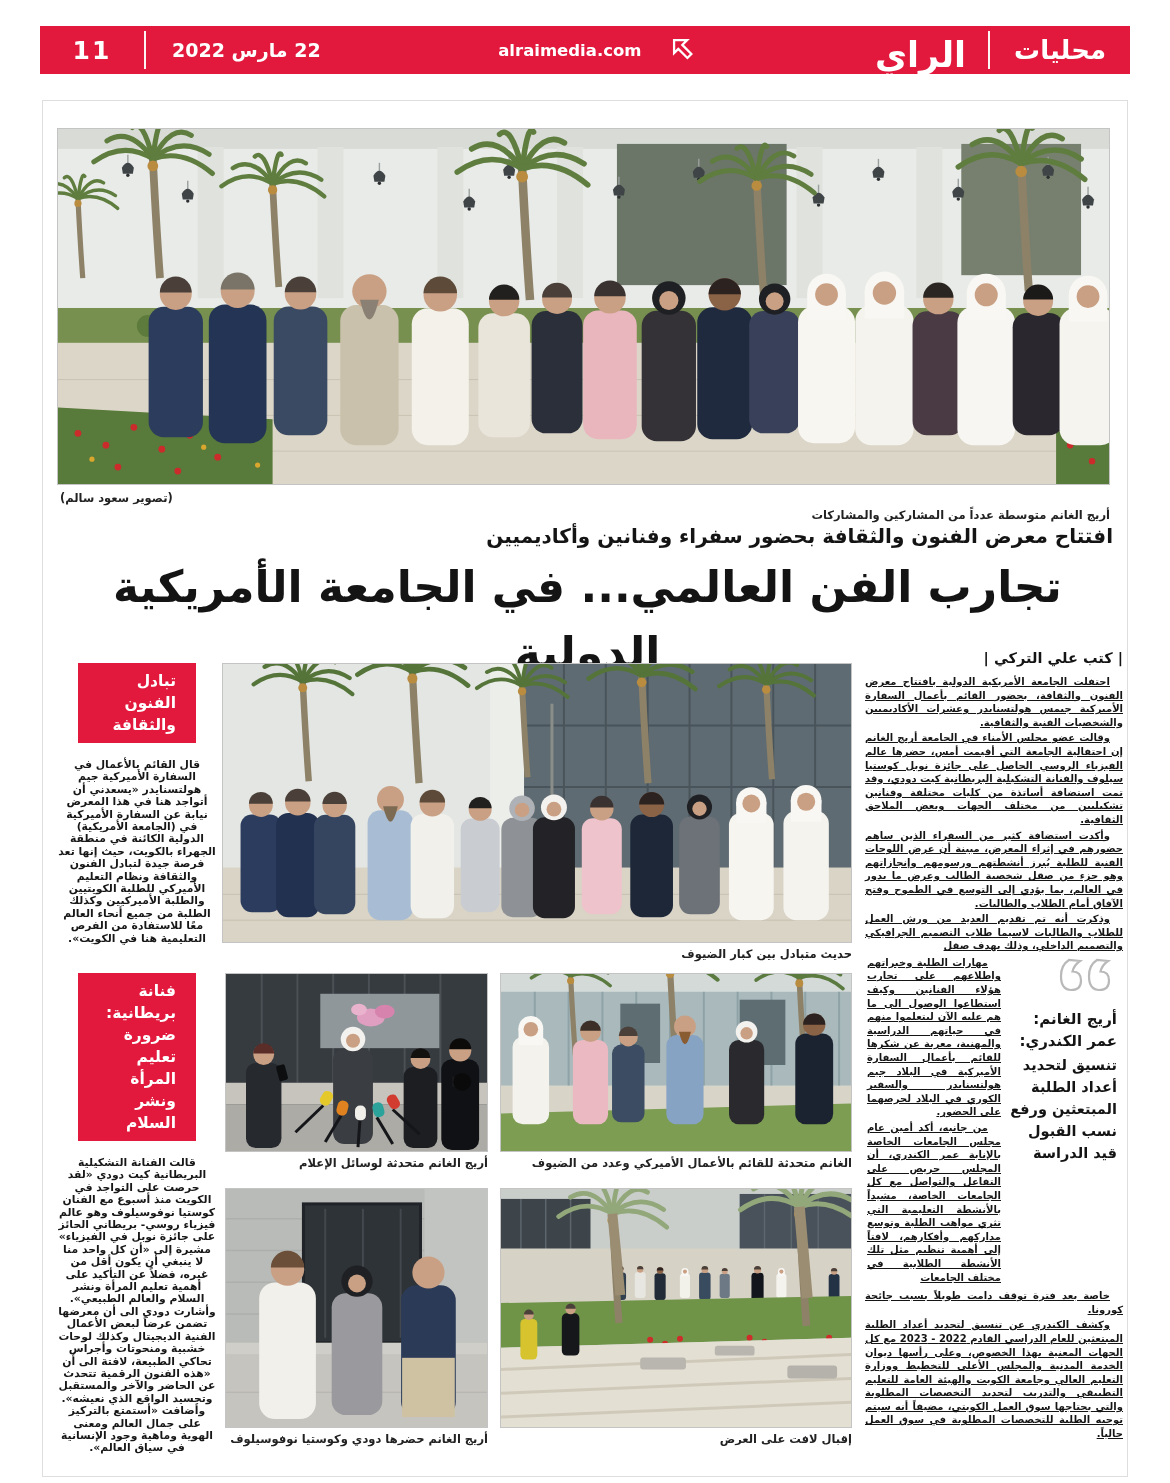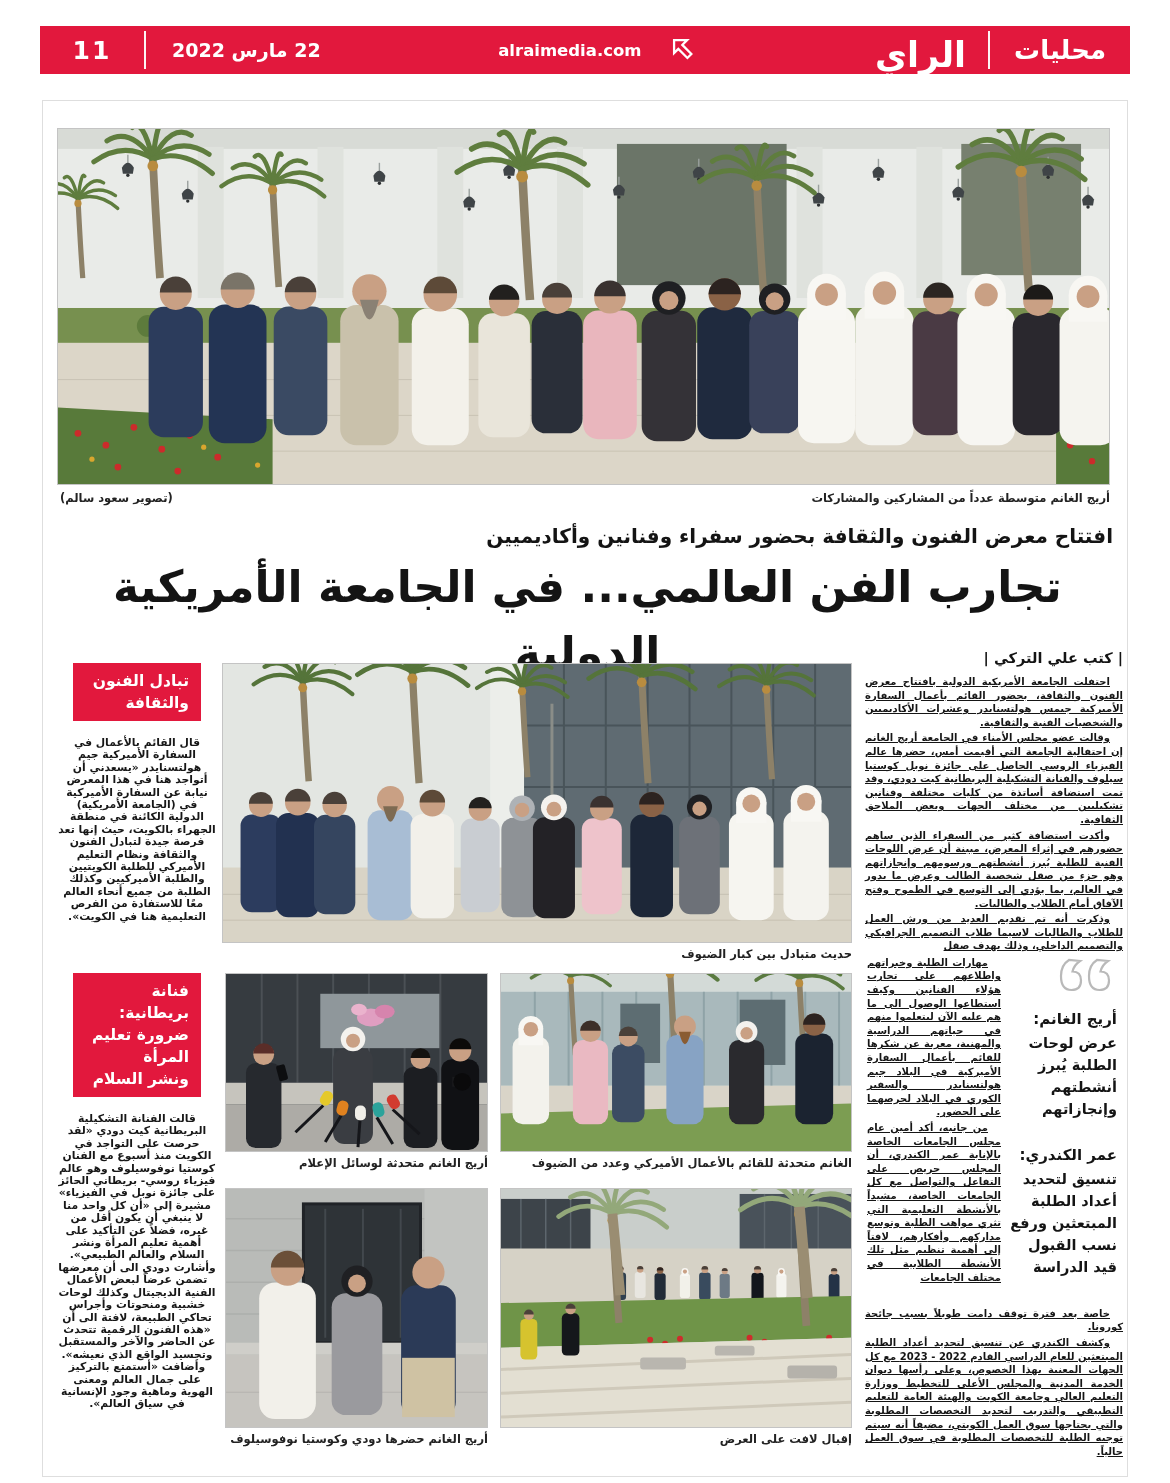--- a/index.html
+++ b/index.html
@@ -24,21 +24,21 @@
 
   
   .frame{top:100px;left:42px;width:1086px;height:1377px;border:1.5px solid #dedede;pointer-events:none;}
 
   
   .ph{border:1px solid #c4c4c4;background:#e8eae7;overflow:hidden;}
   .ph svg{display:block;width:100%;height:100%;}
   .cap{font-size:11.5px;font-weight:bold;color:#222;white-space:nowrap;}
 
   .lead-photo{top:128px;left:57px;width:1053px;height:357px;}
-  .cap-lead{top:491px;right:60px;}
+  .cap-lead{top:508px;right:60px;}
   .cap-credit{top:491px;left:60px;}
 
   .mid-photo{top:663px;left:222px;width:630px;height:280px;}
   .cap-mid{top:947px;right:318px;}
   .r2l{top:973px;left:225px;width:263px;height:179px;}
   .r2r{top:973px;left:500px;width:352px;height:179px;}
   .cap-r2l{top:1156px;right:682px;}
   .cap-r2r{top:1156px;right:318px;}
   .r3l{top:1188px;left:225px;width:263px;height:240px;}
   .r3r{top:1188px;left:500px;width:352px;height:240px;}
@@ -58,22 +58,22 @@
   .pull{width:122px;flex:0 0 122px;padding-right:6px;}
   .narrowtext{flex:1;min-width:0;padding-left:2px;}
   .q-icon{display:block;margin:2px 0 12px auto;}
   .q-name{font-size:15px;font-weight:bold;text-align:right;margin:0 0 4px;}
   .q-text{font-size:14.5px;font-weight:bold;line-height:22px;text-align:right;margin:0 0 26px;}
 
   
   .sidebar{width:158px;left:58px;}
   .sb1{top:663px;}
   .sb2{top:973px;}
-  .red-box{width:128px;margin:0 auto;background:var(--red);color:#fff;font-size:15.5px;
-    font-weight:bold;line-height:22px;padding:7px 12px;white-space:pre-line;text-align:right;}
+  .red-box{width:118px;margin:0 auto;background:var(--red);color:#fff;font-size:15.5px;
+    font-weight:bold;line-height:22px;padding:7px 20px;white-space:pre-line;text-align:right;}
   .side-text{margin-top:16px;font-size:10.8px;line-height:12.4px;font-weight:bold;text-align:center;color:#171717;}
 </style>
 </head>
 <body>
 
 <div class="abs header-bar">
   <div class="hb-section">محليات</div>
   <div class="vdiv"></div>
   <div class="hb-brand">الراي</div>
   <div class="hb-spacer"></div>
@@ -292,21 +292,20 @@
     </div>
   <div class="midrow">
     <div class="pull">
       <svg class="q-icon" width="58" height="40" viewBox="0 0 58 40">
         <g fill="#ffffff" stroke="#b9b9b9" stroke-width="2.2">
           <path d="M10 2 q-8 5 -8 16 q0 14 10.5 14 q9.5 0 9.5 -9.5 q0 -9 -8.5 -9 q1.5 -6.5 7.5 -10.5 z"></path>
           <path d="M38 2 q-8 5 -8 16 q0 14 10.5 14 q9.5 0 9.5 -9.5 q0 -9 -8.5 -9 q1.5 -6.5 7.5 -10.5 z"></path>
         </g>
       </svg>
       <p class="q-name">أريج الغانم:</p>
-      <p class="q-text">عرض لوحات الطلبة يُبرز أنشطتهم وإنجازاتهم</p>
       <p class="q-name">عمر الكندري:</p>
       <p class="q-text">تنسيق لتحديد أعداد الطلبة المبتعثين ورفع نسب القبول قيد الدراسة</p>
     </div>
     <div class="ptext narrowtext">
         <p>مهارات الطلبة وخبراتهم واطلاعهم على تجارب هؤلاء الفنانين وكيف استطاعوا الوصول الى ما هم عليه الآن ليتعلموا منهم في حياتهم الدراسية والمهنية، معربة عن شكرها للقائم بأعمال السفارة الأميركية في البلاد جيم هولتسنايدر والسفير الكوري في البلاد لحرصهما على الحضور.</p>
         <p>من جانبه، أكد أمين عام مجلس الجامعات الخاصة بالإنابة عمر الكندري، أن المجلس حريص على التفاعل والتواصل مع كل الجامعات الخاصة، مشيداً بالأنشطة التعليمية التي تثري مواهب الطلبة وتوسع مداركهم وأفكارهم، لافتاً إلى أهمية تنظيم مثل تلك الأنشطة الطلابية في مختلف الجامعات</p>
       </div>
   </div>
   <div class="ptext">
       <p>خاصة بعد فترة توقف دامت طويلاً بسبب جائحة كورونا.</p>

